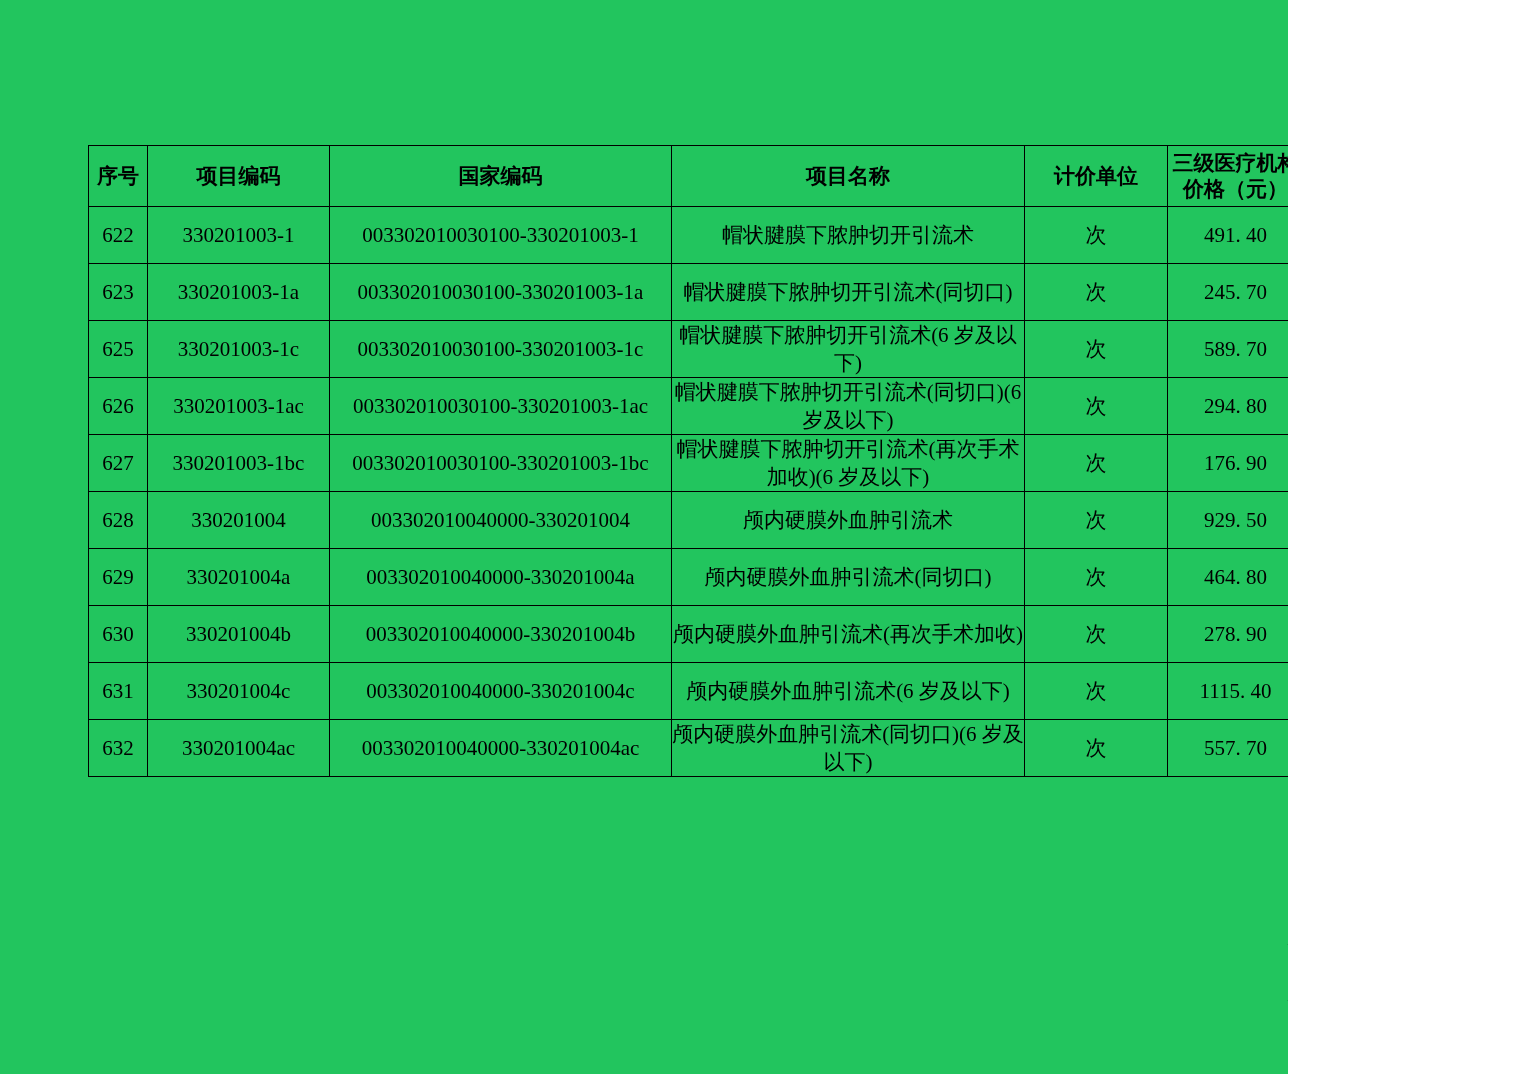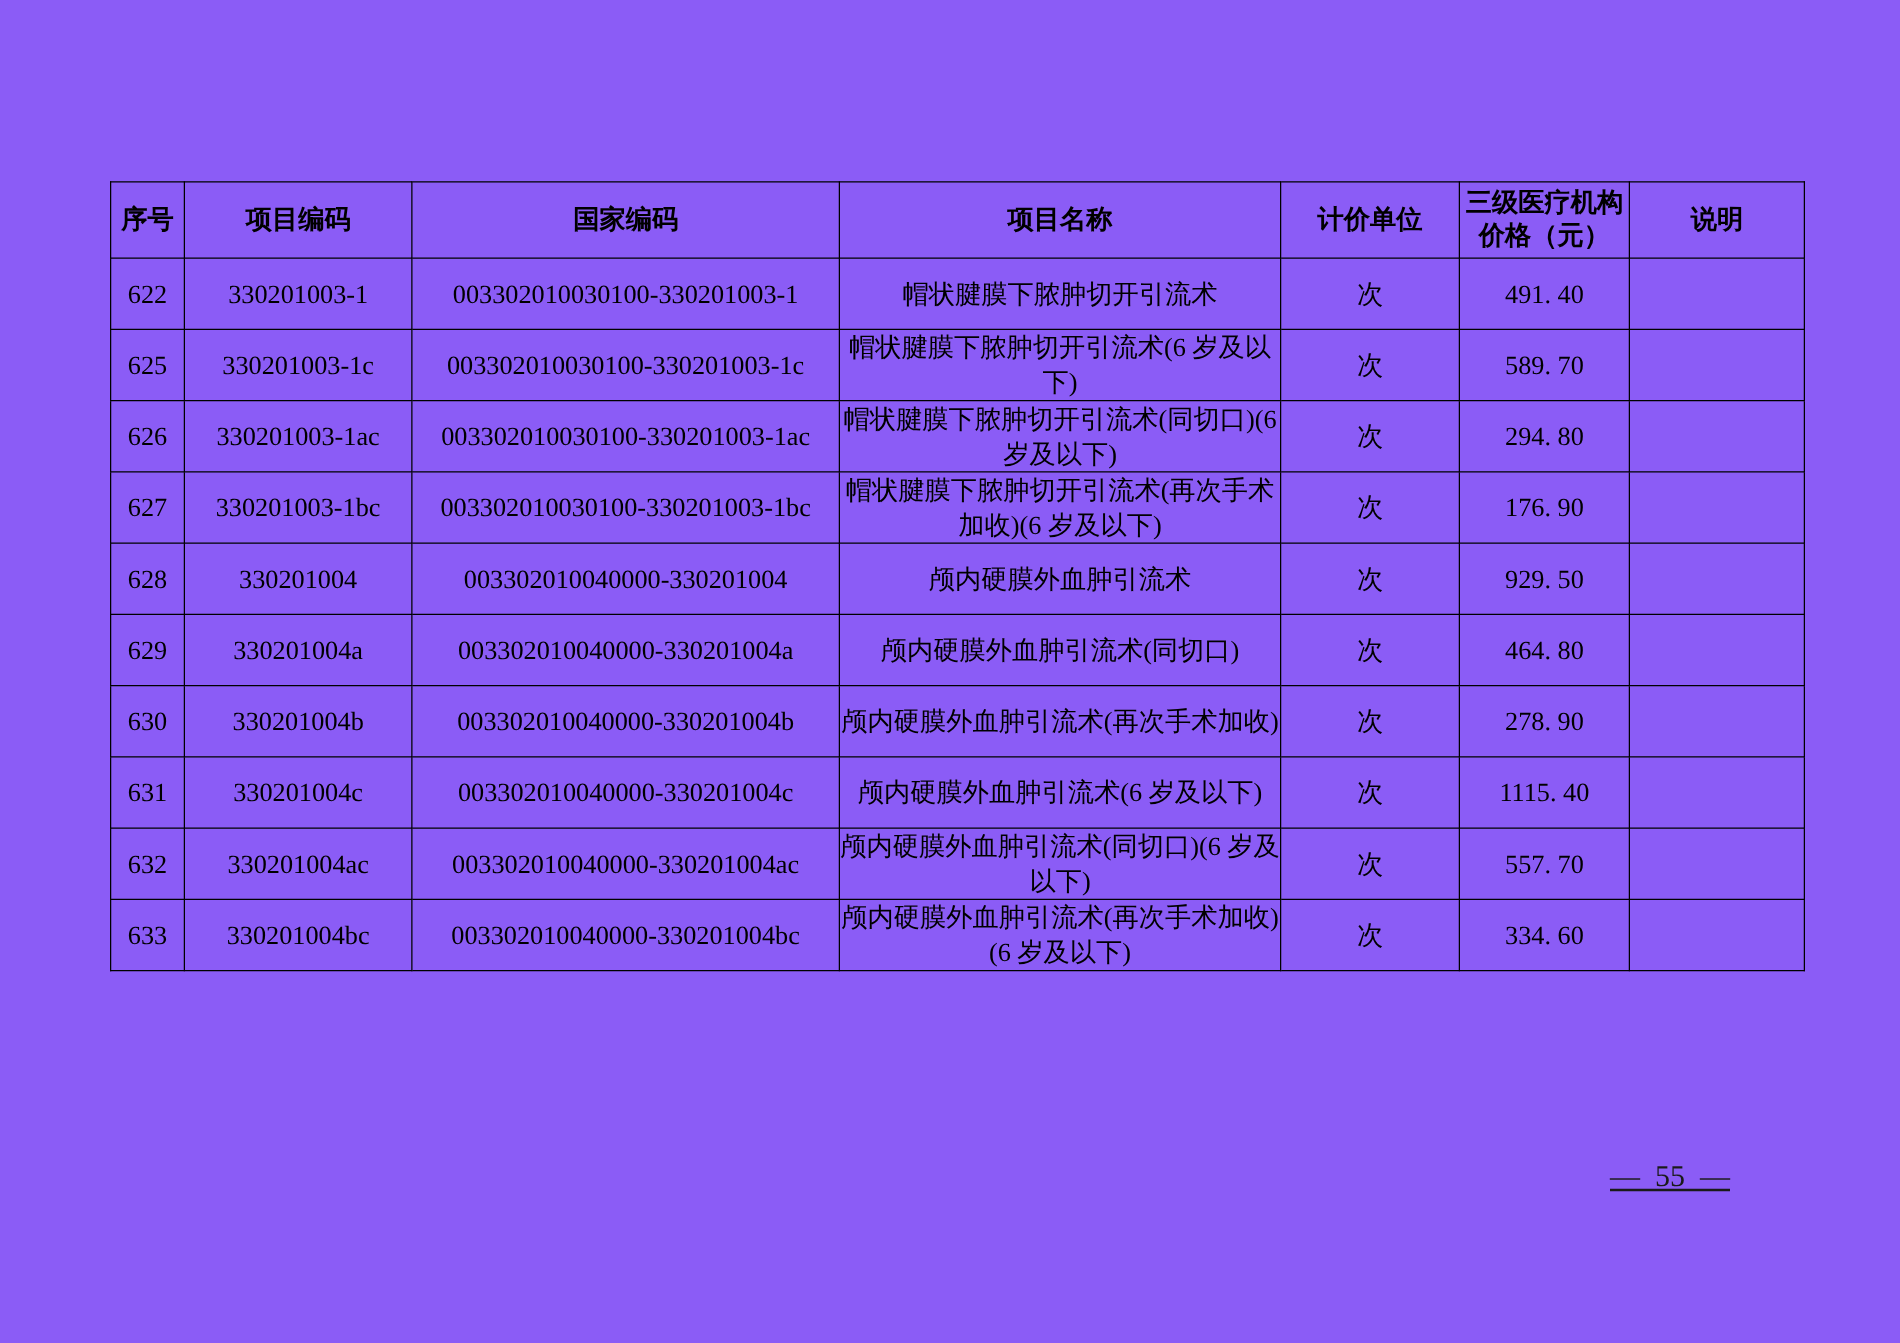--- a/index.html
+++ b/index.html
@@ -6,23 +6,23 @@
   html, body { margin: 0; padding: 0; }
   body {
     width: 1520px;
     height: 1074px;
     background: #ffffff;
     color: #000000;
     font-family: "Liberation Serif", "DejaVu Serif", serif;
   }
   .page {
     position: relative;
-    width: 1520px;
+    width: 1288px;
     height: 1074px;
-    background: #8b5cf6;
+    background: #22c55e;
     overflow: hidden;
   }
   table.price-table {
     position: absolute;
     left: 88px;
     top: 145px;
     width: 1355px;
     border-collapse: collapse;
     table-layout: fixed;
   }
@@ -95,20 +95,29 @@
         <tr>
           <td class="col-center">622</td>
           <td class="col-left">330201003-1</td>
           <td class="col-left">003302010030100-330201003-1</td>
           <td class="col-left name-cell">帽状腱膜下脓肿切开引流术</td>
           <td class="col-center">次</td>
           <td class="col-center">491. 40</td>
           <td class="col-center"></td>
         </tr>
         <tr>
+          <td class="col-center">623</td>
+          <td class="col-left">330201003-1a</td>
+          <td class="col-left">003302010030100-330201003-1a</td>
+          <td class="col-left name-cell">帽状腱膜下脓肿切开引流术(同切口)</td>
+          <td class="col-center">次</td>
+          <td class="col-center">245. 70</td>
+          <td class="col-center"></td>
+        </tr>
+        <tr>
           <td class="col-center">625</td>
           <td class="col-left">330201003-1c</td>
           <td class="col-left">003302010030100-330201003-1c</td>
           <td class="col-left name-cell">帽状腱膜下脓肿切开引流术(6 岁及以下)</td>
           <td class="col-center">次</td>
           <td class="col-center">589. 70</td>
           <td class="col-center"></td>
         </tr>
         <tr>
           <td class="col-center">626</td>
@@ -166,27 +175,18 @@
         </tr>
         <tr>
           <td class="col-center">632</td>
           <td class="col-left">330201004ac</td>
           <td class="col-left">003302010040000-330201004ac</td>
           <td class="col-left name-cell">颅内硬膜外血肿引流术(同切口)(6 岁及以下)</td>
           <td class="col-center">次</td>
           <td class="col-center">557. 70</td>
           <td class="col-center"></td>
         </tr>
-        <tr>
-          <td class="col-center">633</td>
-          <td class="col-left">330201004bc</td>
-          <td class="col-left">003302010040000-330201004bc</td>
-          <td class="col-left name-cell">颅内硬膜外血肿引流术(再次手术加收)(6 岁及以下)</td>
-          <td class="col-center">次</td>
-          <td class="col-center">334. 60</td>
-          <td class="col-center"></td>
-        </tr>
       </tbody>
   </table>
 
   <div class="page-number">— 55 —</div>
 
 </div>
 
 </body></html>

